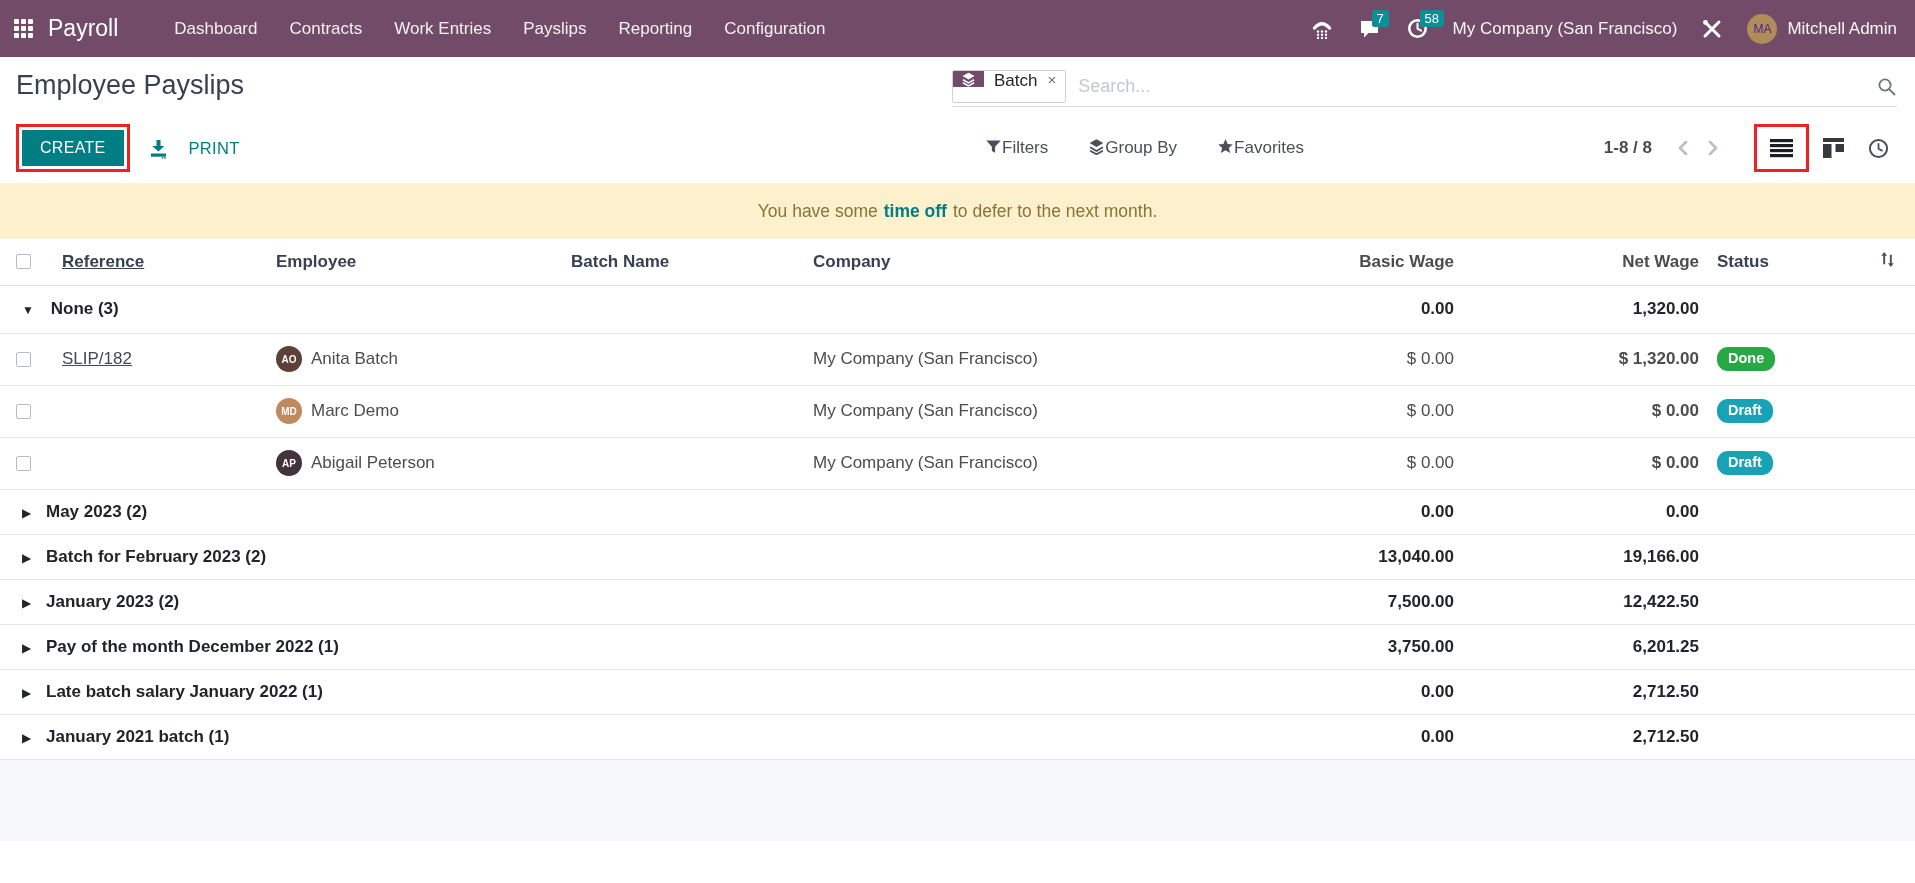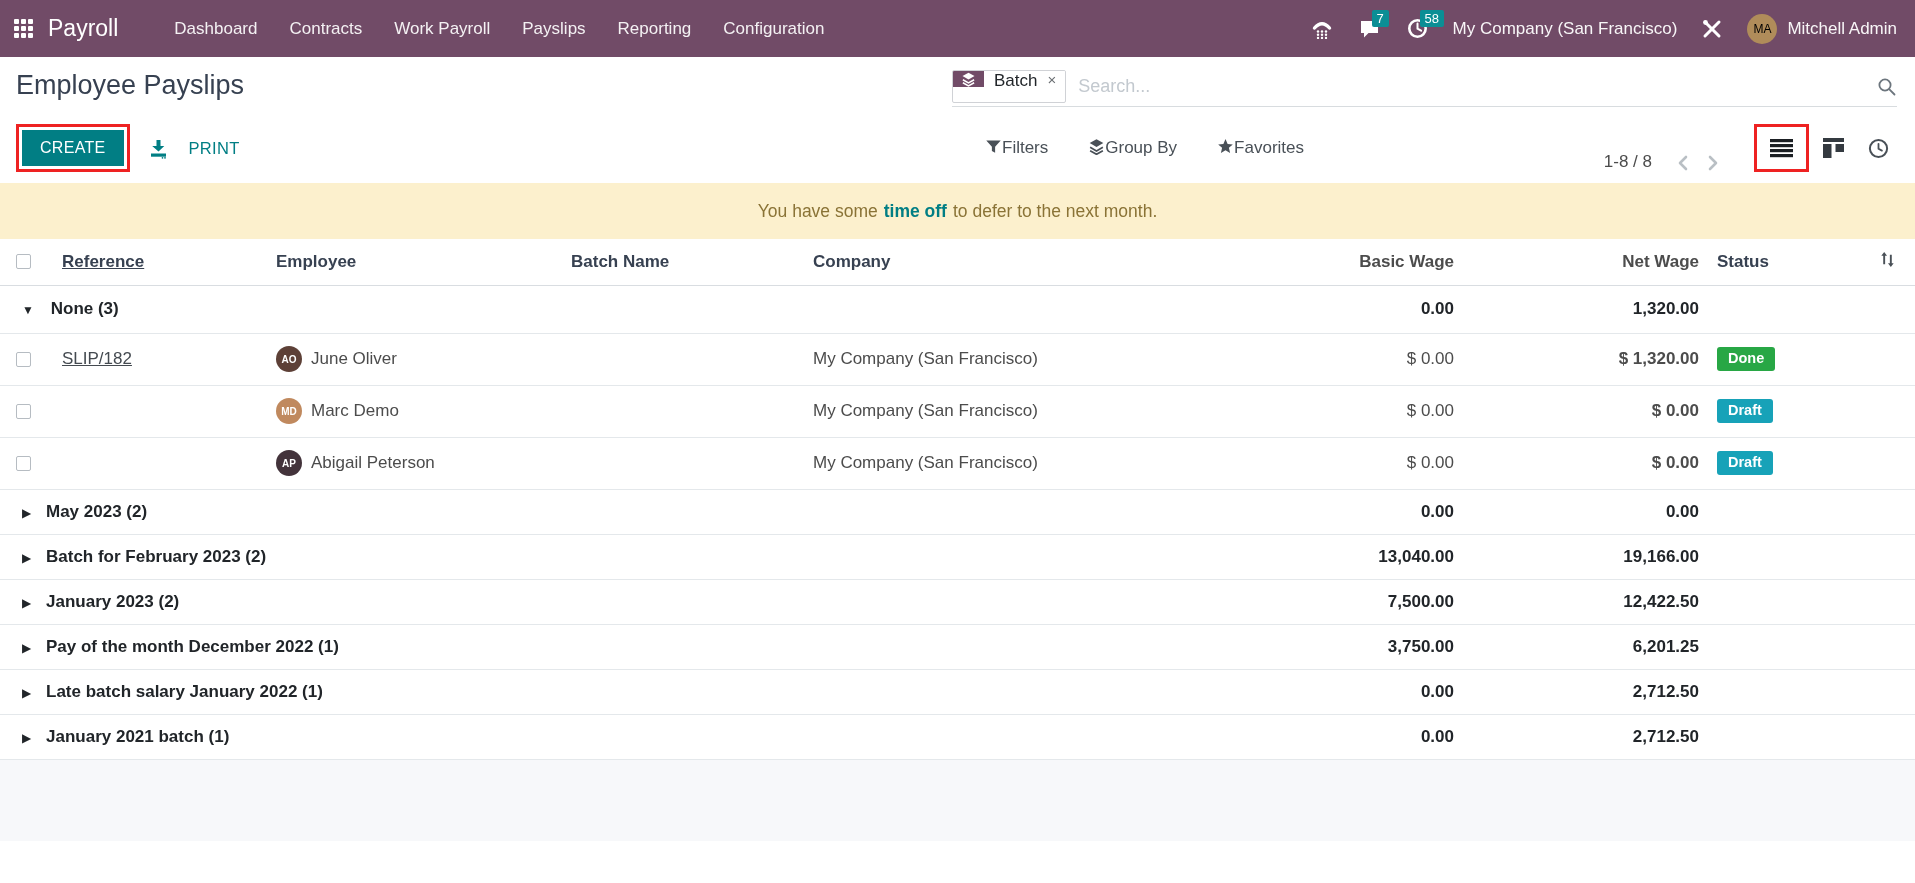--- a/index.html
+++ b/index.html
@@ -14,21 +14,21 @@
   .apps-grid i { background:#fff; border-radius:1px; }
   .brand { font-size:23px; color:#fff; margin-right:42px; cursor:pointer; }
   .nav-menu { display:flex; gap:4px; }
   .nav-menu span { font-size:17px; color:rgba(255,255,255,.92); padding:8px 14px; cursor:pointer; }
   .nav-right { margin-left:auto; display:flex; align-items:center; gap:22px; }
   .nav-ico { position:relative; width:26px; height:24px; display:flex; align-items:center;
              justify-content:center; cursor:pointer; }
   .nav-badge { position:absolute; top:-7px; left:15px; background:#0b8e95; color:#fff;
                font-size:13px; padding:1px 5px; border-radius:2px; line-height:15px; }
   .nav-company, .nav-user { font-size:17px; color:rgba(255,255,255,.95); cursor:pointer; }
-  .nav-avatar { width:30px; height:30px; border-radius:50%; background:#b08c5a; color:#000000;
+  .nav-avatar { width:30px; height:30px; border-radius:50%; background:#b08c5a; color:#4c1d95;
                 font-size:12px; display:flex; align-items:center; justify-content:center;
                 margin-right:-12px; cursor:pointer; }
 
   
   .title-row { height:56px; position:relative; display:flex; align-items:center; }
   .page-title { font-size:27px; color:#374151; padding-left:16px; font-weight:400; }
   .searchbar { position:absolute; right:18px; top:10px; width:945px; height:40px;
                display:flex; align-items:center; border-bottom:1px solid #d8dcdf; }
   .facet { display:flex; align-items:flex-start; border:1px solid #d0d2d6; border-radius:2px;
            height:33px; overflow:hidden; }
@@ -42,21 +42,21 @@
 
   
   .control-row { height:70px; position:relative; display:flex; align-items:center; padding:0 16px; }
   .hl-red { border:3px solid #ee2222; padding:3px; display:inline-block; }
   .btn-create { background:#017E84; color:#fff; border:none; font-size:16px; letter-spacing:.3px;
                 padding:9px 18px; cursor:pointer; font-family:inherit; }
   .dl-btn { margin:0 20px 0 18px; cursor:pointer; display:flex; align-items:center; }
   .btn-print { color:#017E84; font-size:16.5px; letter-spacing:.3px; cursor:pointer; font-weight:500; }
   .cr-mid { position:absolute; left:985px; display:flex; align-items:center; gap:40px; }
   .cr-mid .mitem { display:flex; align-items:flex-start; font-size:17px; color:#495057; cursor:pointer; }
-  .cr-right { margin-left:auto; display:flex; align-items:flex-end; }
+  .cr-right { margin-left:auto; display:flex; align-items:center;font-weight:bold; }
   .pager-text { font-size:17px; color:#4c4c4c; margin-right:16px; }
   .pg-chev { cursor:pointer; padding:0 7px; display:flex; align-items:center; }
   .view-switch { display:flex; align-items:center; margin-left:26px; gap:4px; }
   .vs-btn { padding:8px 10px; display:flex; align-items:center; cursor:pointer; }
 
   
   .banner { height:56px; background:#fcf0cd; display:flex; align-items:center; justify-content:center;
             font-size:17.5px; color:#8a7336; }
   .banner a { color:#017E84; font-weight:700; text-decoration:none; margin:0 6px; cursor:pointer; }
 
@@ -80,21 +80,21 @@
   .record-row .c-ref { color:#444a50; }
   .group-row td { height:45px; font-weight:700; color:#212529; }
   .group-row.first td { height:48px; }
   .c-group { padding-left:22px; }
   .caret { display:inline-block; width:24px; font-size:12px; color:#212529; font-weight:400; }
   .strong { font-weight:600; color:#3c4248; }
   .c-emp { display:flex; align-items:center; gap:9px; height:51px; }
   .avatar { width:26px; height:26px; border-radius:50%; color:#fff; font-size:10px; font-weight:700;
             display:inline-flex; align-items:center; justify-content:center; flex:0 0 auto; }
   .av1 { background:#5d4037; } .av2 { background:#c0895e; } .av3 { background:#43333b; }
-  .badge { display:inline-block; padding:3px 11px 4px; border-radius:3px; color:#fff;
+  .badge { display:inline-block; padding:3px 11px 4px; border-radius:11px; color:#fff;
            font-size:14.5px; font-weight:700; line-height:17px; }
   .b-done { background:#28a745; } .b-draft { background:#17a2b8; }
 
   .table-footer { height:82px; background:#f7f8fa; border-top:1px solid #e4e8eb; }
 
   svg { display:block; }
 </style>
 </head>
 <body>
 
@@ -107,21 +107,21 @@
       <i></i>
       <i></i>
       <i></i>
       <i></i>
       <i></i>
   </div>
   <div class="brand">Payroll</div>
   <div class="nav-menu">
     <span>Dashboard</span>
     <span>Contracts</span>
-    <span>Work Payroll</span>
+    <span>Work Entries</span>
     <span>Payslips</span>
     <span>Reporting</span>
     <span>Configuration</span>
   </div>
   <div class="nav-right">
     <div class="nav-ico">
       <svg width="22" height="22" viewBox="0 0 22 22">
         <path d="M3.5 10 Q11 1.5 18.5 10" stroke="#fff" stroke-width="3.4" fill="none" stroke-linecap="round"></path>
         <g fill="#fff">
           <circle cx="7" cy="13.5" r="1.2"></circle>
@@ -317,21 +317,21 @@
     </tr>
 
     <tr class="record-row">
       <td class="c-cb">
           <div class="checkbox"></div>
         </td>
       <td class="c-ref">SLIP/182</td>
       <td>
           <div class="c-emp">
         <span class="avatar av1">AO</span>
-        <span>June Oliver</span>
+        <span>Anita Batch</span>
       </div>
         </td>
       <td class="c-batch"></td>
       <td class="c-comp">My Company (San Francisco)</td>
       <td class="num">$ 0.00</td>
       <td class="num strong">$ 1,320.00</td>
       <td class="c-status"><span class="badge b-done">Done</span></td>
       <td></td>
     </tr>
 

